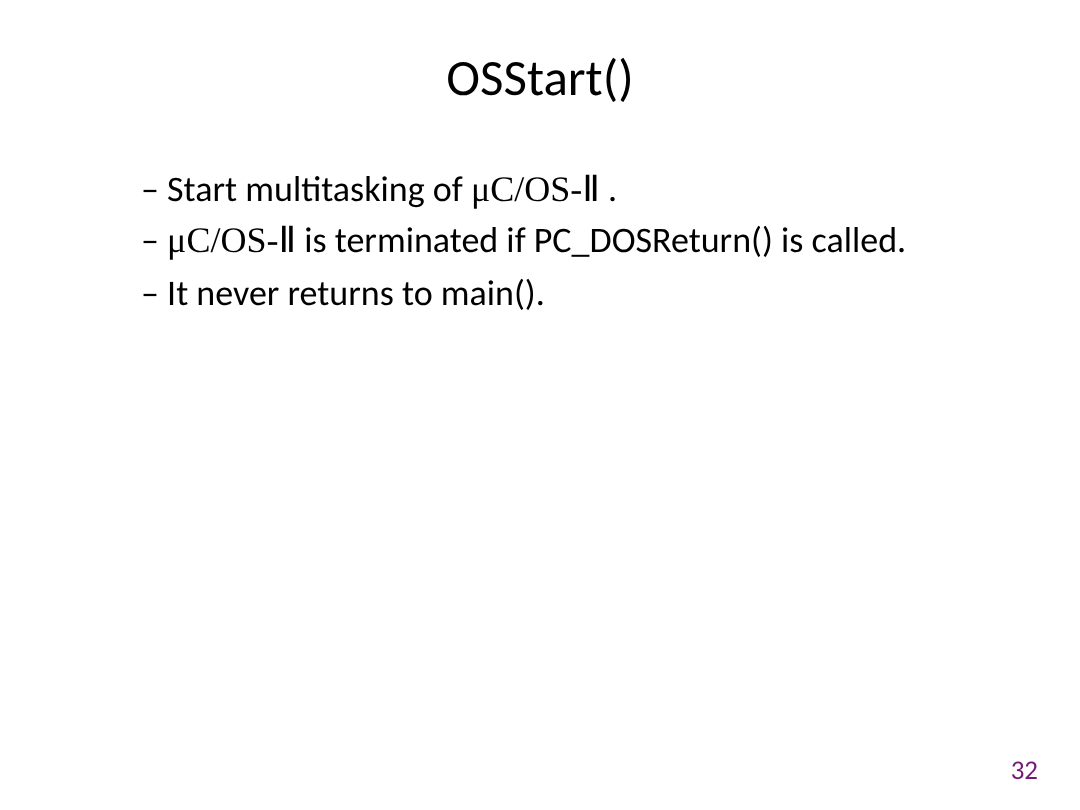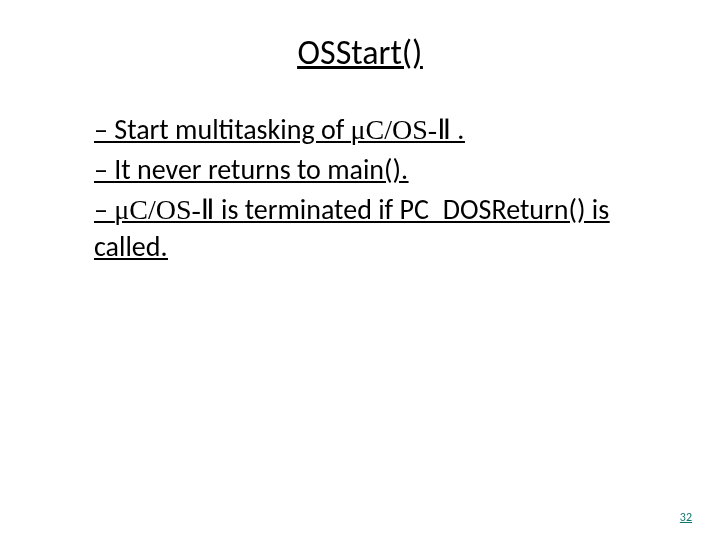--- a/index.html
+++ b/index.html
@@ -1,19 +1,18 @@
 <!DOCTYPE html>
 <html><head>
   <meta charset="utf-8">
   <style>
     * {
       margin: 0;
       padding: 0;
       box-sizing: border-box;
-      text-decoration: underline;
     }
     body {
       width: 720px;
       height: 540px;
       background: #ffffff;
       font-family: Calibri, "Segoe UI", Arial, sans-serif;
       color: #000000;
       position: relative;
     }
     .slide {
@@ -35,51 +34,51 @@
       margin-bottom: 12px;
     }
     .level1-bullet {
       display: inline-block;
       vertical-align: middle;
       margin-right: 10px;
       font-size: 26px;
       line-height: 1;
     }
     .level2 {
-      font-size: 28px;
+      font-size: 24px;
       margin-left: 54px;
       line-height: 1.35;
     }
     .level2-item {
       margin-bottom: 2px;
     }
     .serif {
       font-family: "Times New Roman", Times, serif;
     }
     .page-number {
       position: absolute;
       bottom: 16px;
       right: 28px;
-      font-size: 12px;
-      color: #0f766e;
+      font-size: 18px;
+      color: #701a75;
     }
   </style>
 </head>
 <body>
 
 <div class="slide">
   <h1 class="title">OSStart()</h1>
 
 
   <div class="level2">
     <div class="level2-item">
       <span>– Start multitasking of </span><span class="serif">μC/OS-Ⅱ</span><span> .</span>
     </div>
     <div class="level2-item">
-      <span>– It never returns to main().</span><span class="serif"></span><span></span>
+      <span>– </span><span class="serif">μC/OS-Ⅱ</span><span> is terminated if PC_DOSReturn() is called.</span>
     </div>
     <div class="level2-item">
-      <span>– </span><span class="serif">μC/OS-Ⅱ</span><span> is terminated if PC_DOSReturn() is called.</span>
+      <span>– It never returns to main().</span><span class="serif"></span><span></span>
     </div>
   </div>
 
   <div class="page-number">32</div>
 </div>
 
 </body></html>

